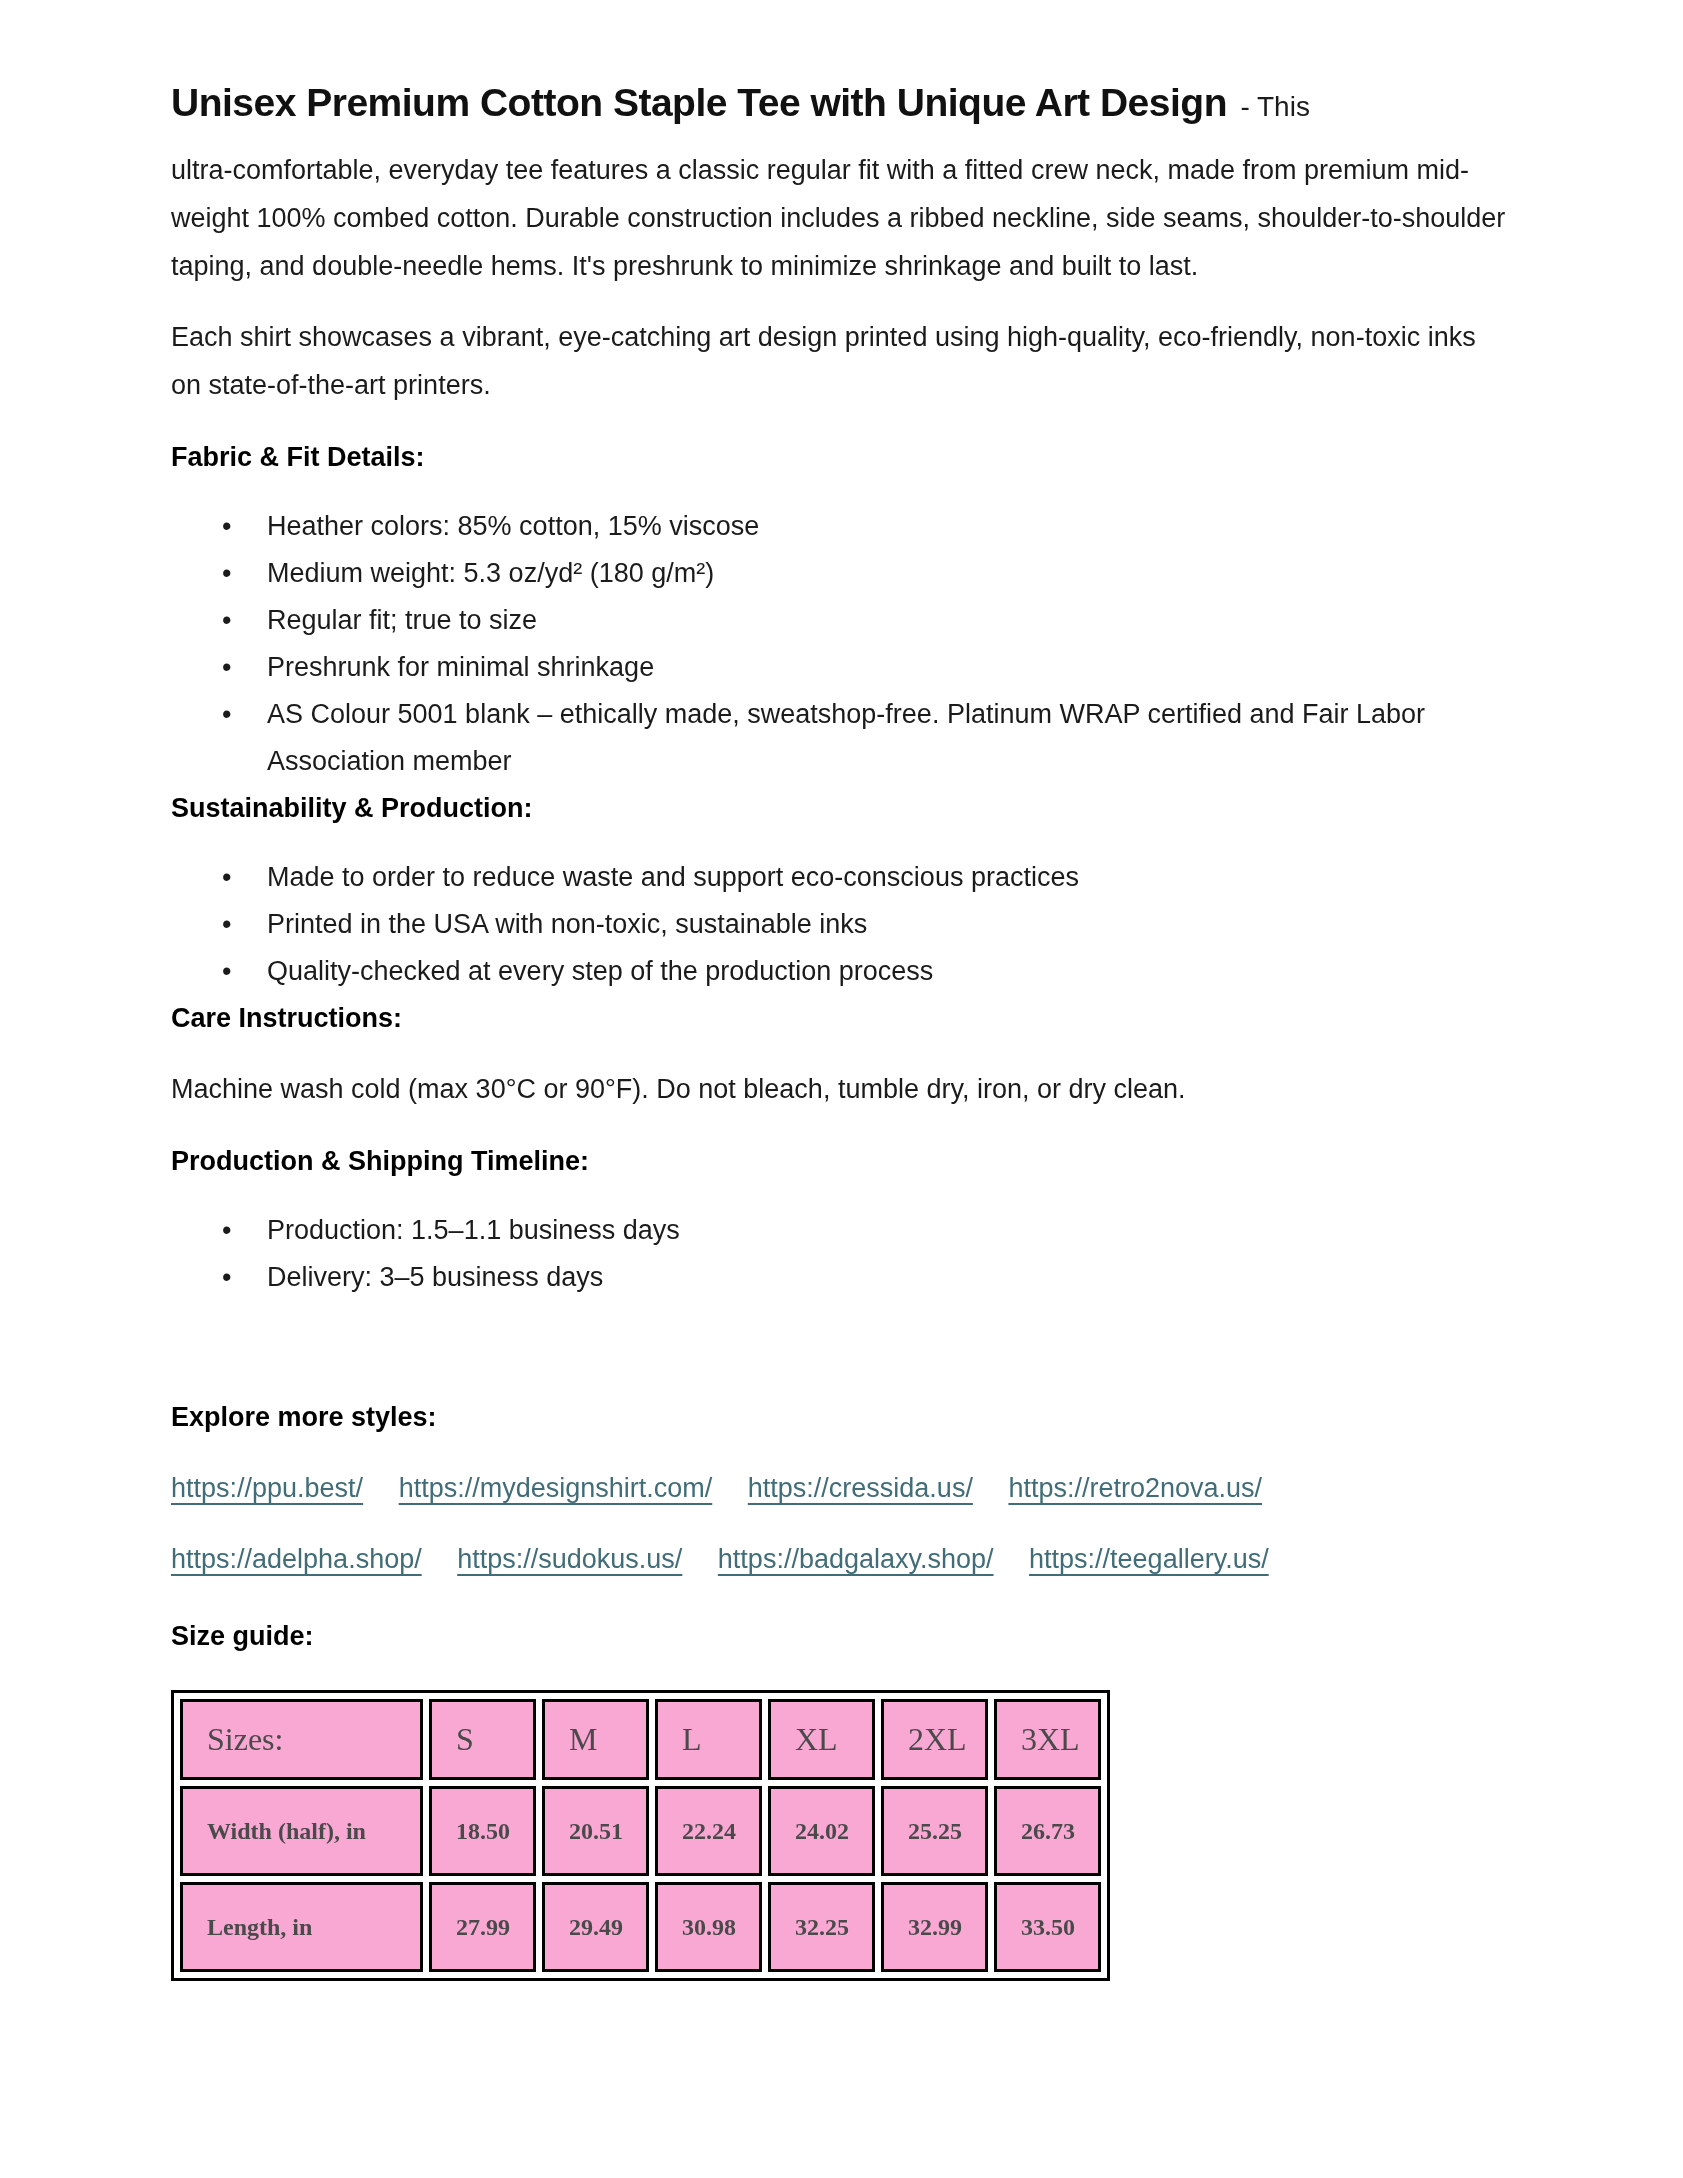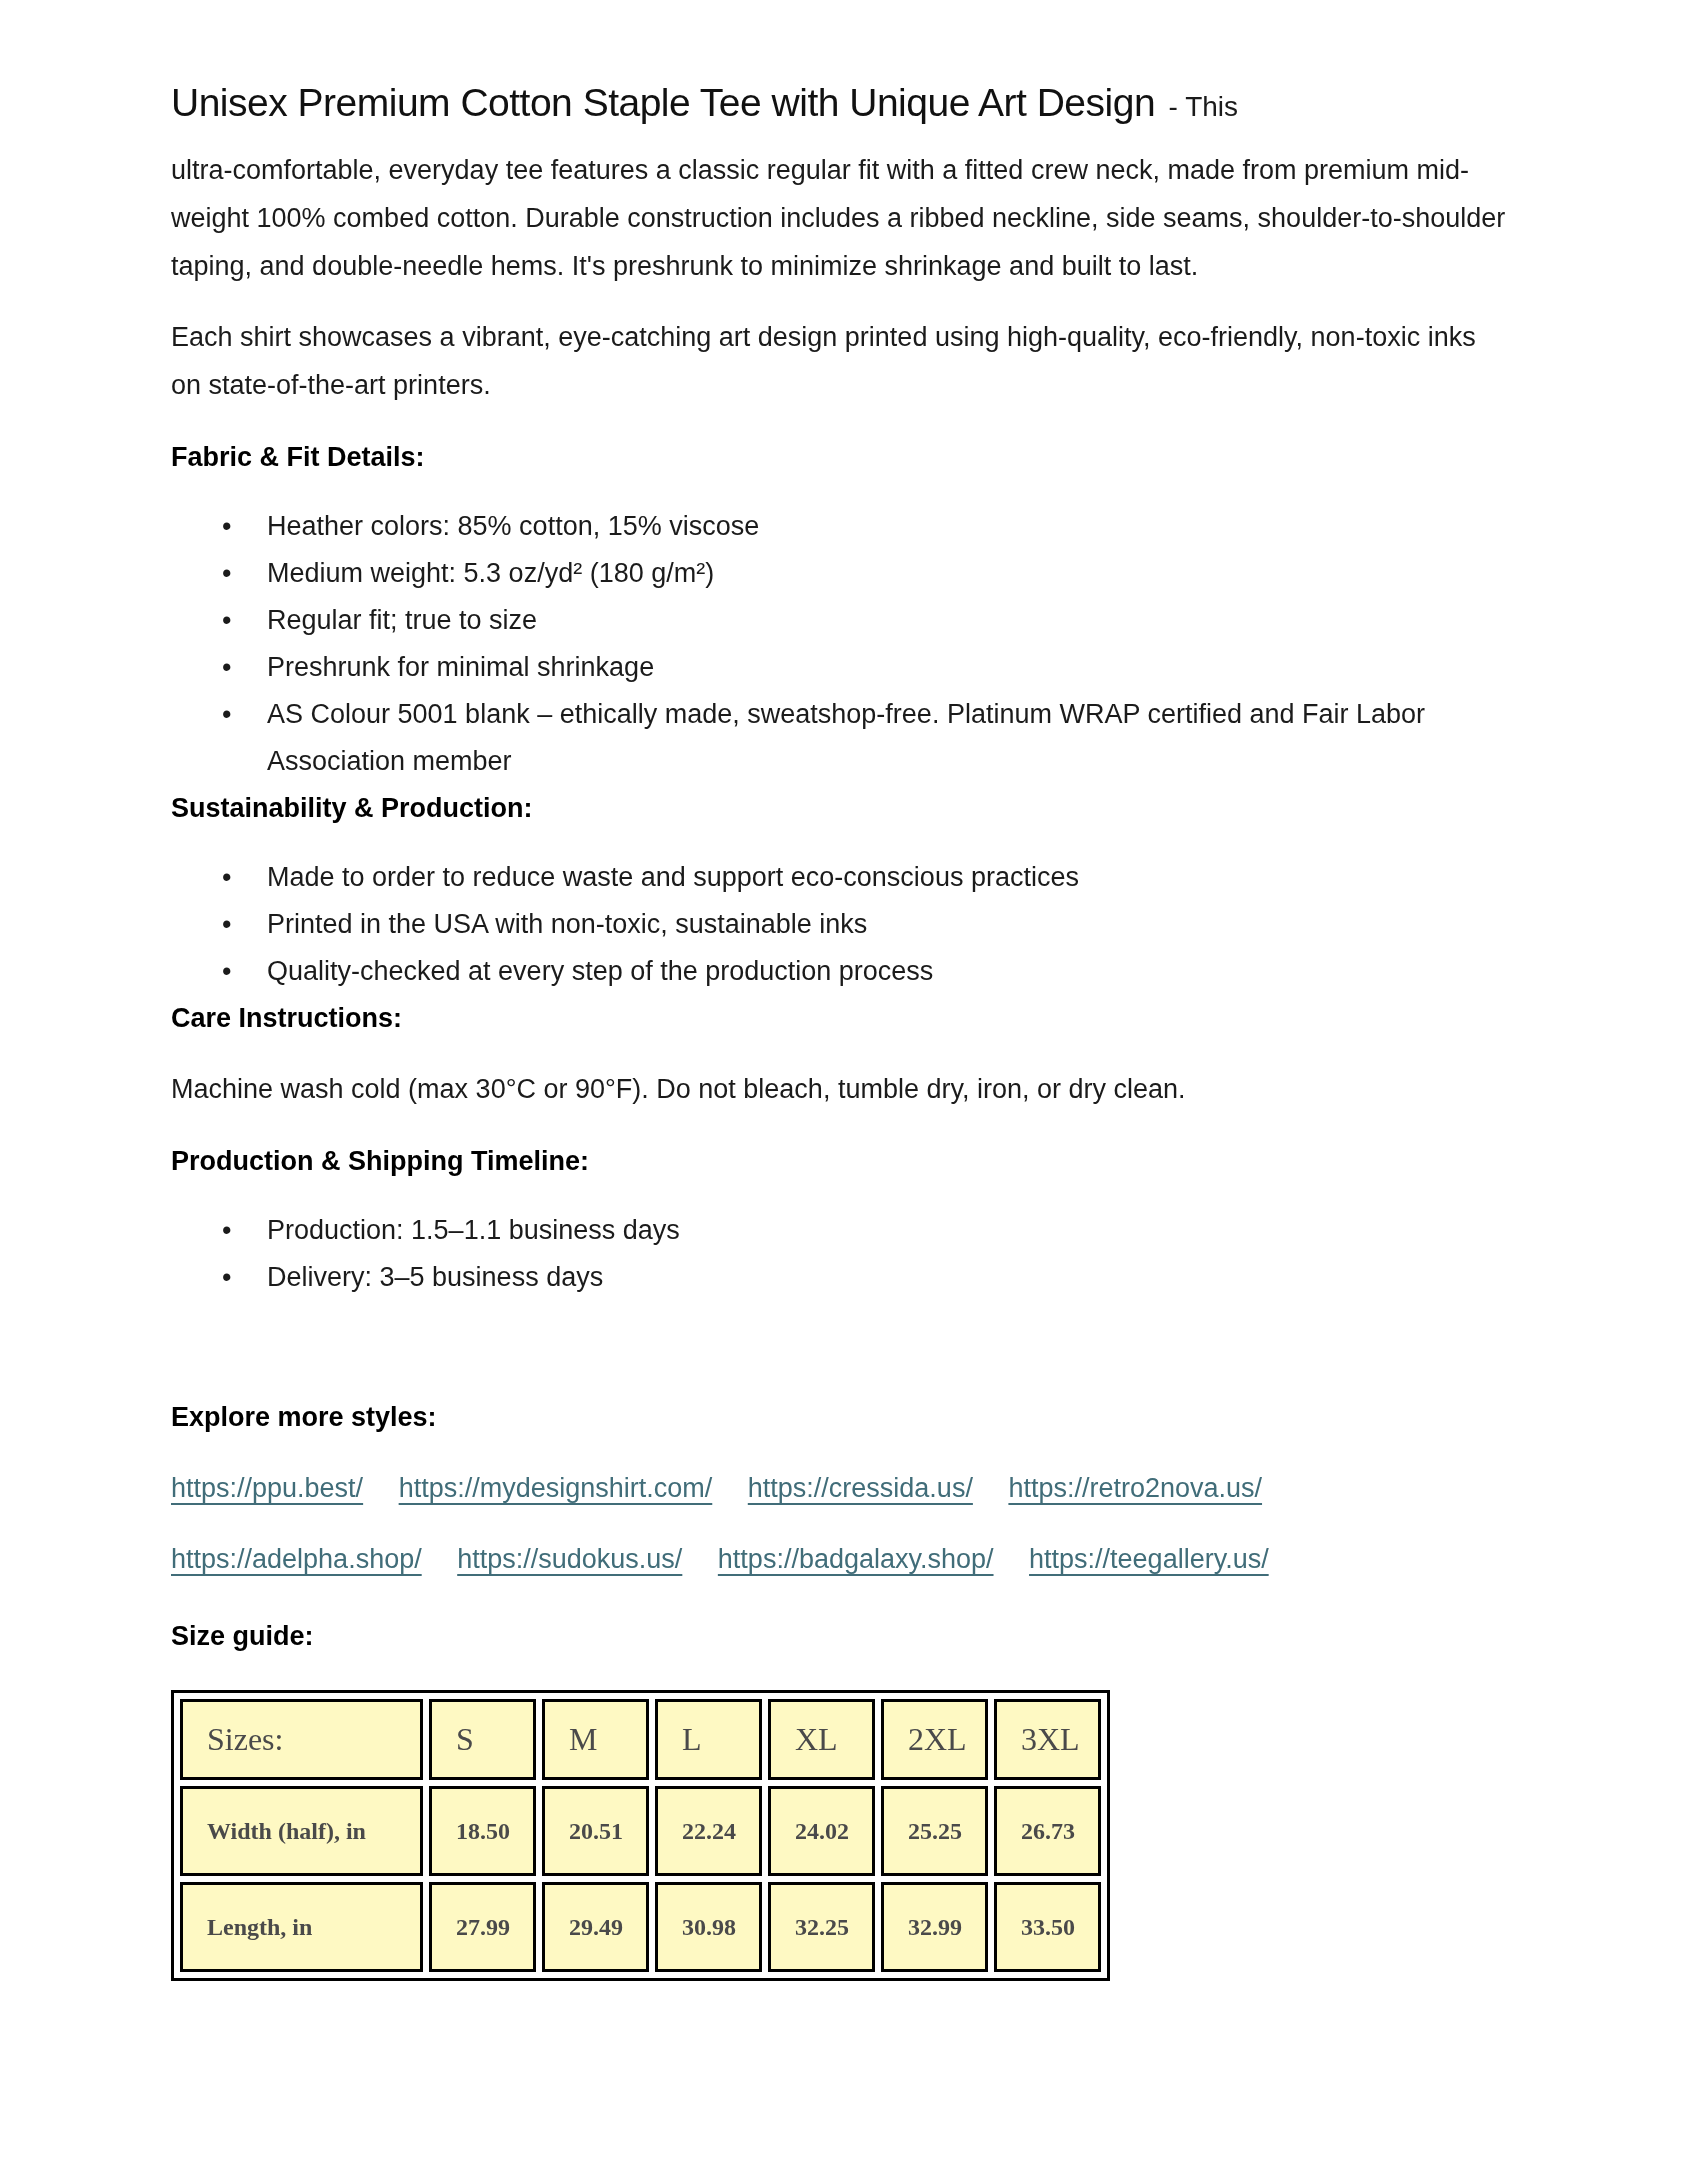--- a/index.html
+++ b/index.html
@@ -17,21 +17,21 @@
     height: 2178px;
     padding: 77px 170px 0 171px;
   }
   .title-line {
     white-space: nowrap;
     margin: 0 0 10px 0;
     line-height: 51px;
   }
   .title-main {
     font-size: 39px;
-    font-weight: 400;
+    font-weight: 700;
     color: #111111;
     letter-spacing: -0.5px;
   }
   .title-suffix {
     font-size: 28px;
     font-weight: 400;
     color: #1b1b1b;
     margin-left: 9px;
   }
   p.body-text {
@@ -84,21 +84,21 @@
     border-spacing: 6px;
     border: 3px solid #000000;
     margin-top: 30px;
     font-family: "Liberation Serif", "DejaVu Serif", serif;
     color: #4a4a4a;
   }
   table.size-table td {
     border: 3px solid #000000;
     vertical-align: middle;
     padding: 0 0 0 24px;
-    background: #fef9c3;
+    background: #f9a8d4;
   }
   table.size-table tr.header-row td {
     height: 81px;
     font-size: 32px;
   }
   table.size-table tr.data-row td {
     height: 90px;
     font-size: 24px;
     font-weight: bold;
   }

